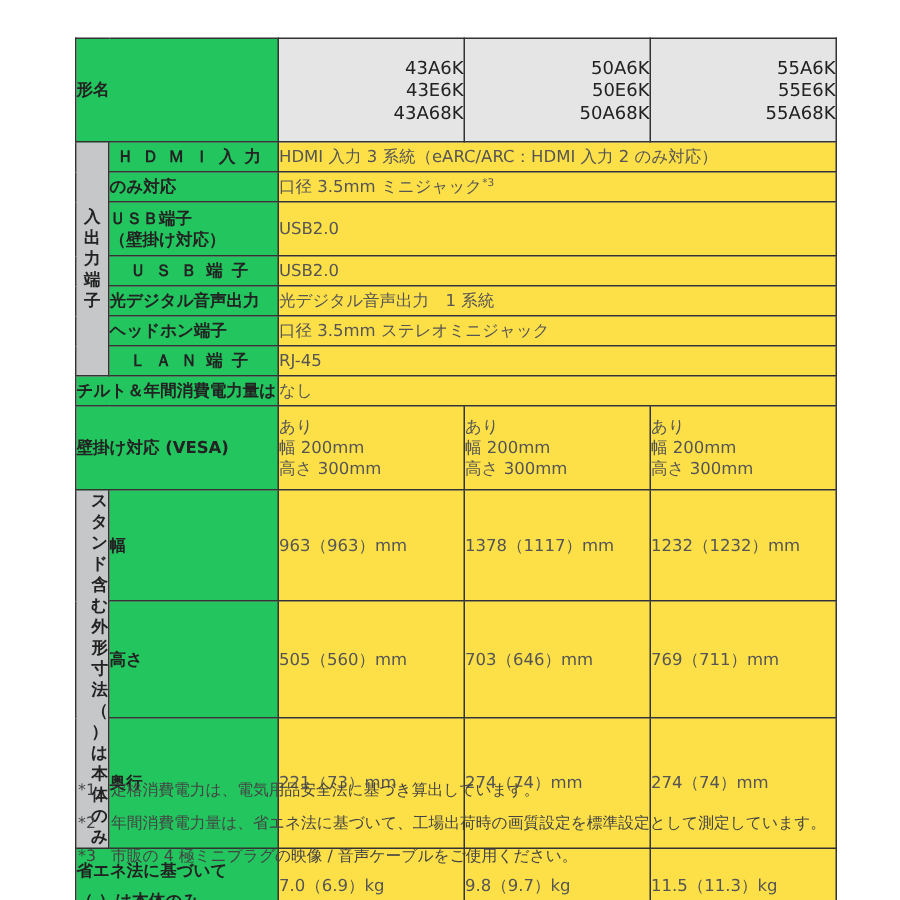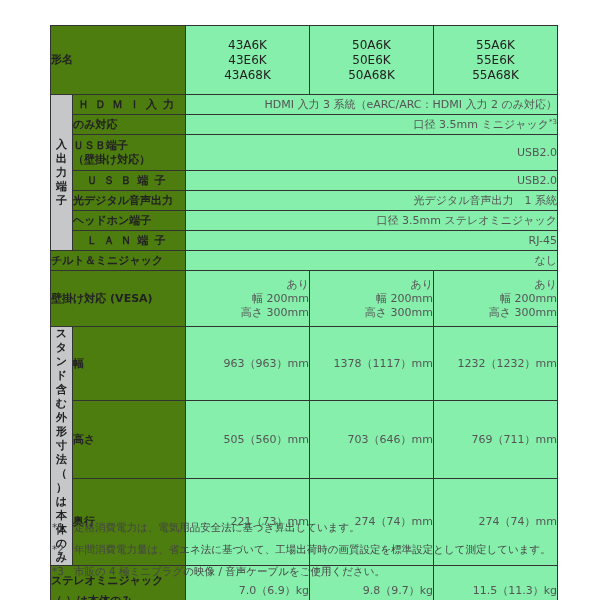--- a/index.html
+++ b/index.html
@@ -2,29 +2,29 @@
 <html><head>
 <meta charset="utf-8">
 <style>
   html, body { margin: 0; padding: 0; background: #ffffff; }
   body { width: 600px; height: 600px; position: relative; overflow: hidden;
          font-family: "DejaVu Sans", "Liberation Sans", sans-serif; color: #3a3a3a; }
   table.spec { position: absolute; left: 50px; top: 25px; border-collapse: collapse;
                width: 507px; table-layout: fixed; }
   table.spec td { border: 1px solid #333; padding: 0; font-size: 11px; line-height: 14px;
                   vertical-align: middle; }
-  td.h { background: #4d7c0f; color: #222; font-weight: bold; padding-left: 3px; }
+  td.h { background: #22c55e; color: #222; font-weight: bold; padding-left: 3px; }
   td.hs { letter-spacing: 6px; text-align: center; }
-  td.v { background: #86efac; text-align: right; color: #555; font-size: 11.5px; }
+  td.v { background: #fde047; text-align: left; color: #555; font-size: 11.5px; }
   td.vert { background: #c6c7c9; color: #222; font-weight: bold; text-align: center;
             font-size: 11px; line-height: 13px; }
-  td.vert2 { background: #c6c7c9; color: #222; font-weight: bold; text-align: center;
+  td.vert2 { background: #c6c7c9; color: #222; font-weight: bold; text-align: right;
              font-size: 11px; line-height: 13px; padding-left: 3px; vertical-align: top; padding-top: 4px; margin-left: 48px; }
   .model { line-height: 15px; font-size: 12px; color: #222; font-weight: normal; }
-  td.mh { background: #86efac; text-align: center; }
+  td.mh { background: #e5e5e5; text-align: right; }
   .vesa { line-height: 18px; }
   sup { font-size: 7px; vertical-align: top; position: relative; top: -3px; }
   .notes { position: absolute; left: 52px; top: 520px; font-size: 10.5px; color: #444; line-height: 15px; }
   .note { display: flex; margin-bottom: 7px; }
   .note .mk { width: 22px; flex: none; }
   .note .tx { flex: 1; }
 </style>
 </head>
 <body>
 
@@ -89,21 +89,21 @@
   </tr>
   <tr style="height:20px">
     <td class="h">ヘッドホン端子</td>
     <td class="v" colspan="3">口径 3.5mm ステレオミニジャック</td>
   </tr>
   <tr style="height:20px">
     <td class="h hs">ＬＡＮ端子</td>
     <td class="v" colspan="3">RJ-45</td>
   </tr>
   <tr style="height:20px">
-    <td class="h" colspan="2">チルト＆ミニジャック</td>
+    <td class="h" colspan="2">チルト＆年間消費電力量は</td>
     <td class="v" colspan="3">なし</td>
   </tr>
   <tr style="height:56px">
     <td class="h" colspan="2">壁掛け対応 (VESA)</td>
     <td class="v vesa">
       <div>あり</div>
       <div>幅 200mm</div>
       <div>高さ 300mm</div>
     </td>
     <td class="v vesa">
@@ -143,21 +143,21 @@
     <td class="v">769（711）mm</td>
   </tr>
   <tr style="height:56px">
     <td class="h">奥行</td>
     <td class="v">221（73）mm</td>
     <td class="v">274（74）mm</td>
     <td class="v">274（74）mm</td>
   </tr>
   <tr style="height:50px">
     <td class="h" colspan="2">
-      <div style="line-height:20px">ステレオミニジャック</div>
+      <div style="line-height:20px">省エネ法に基づいて</div>
       <div style="line-height:20px">（ ）は本体のみ</div>
     </td>
     <td class="v">7.0（6.9）kg</td>
     <td class="v">9.8（9.7）kg</td>
     <td class="v">11.5（11.3）kg</td>
   </tr>
 </tbody>
   </table>
 
 <div class="notes">

